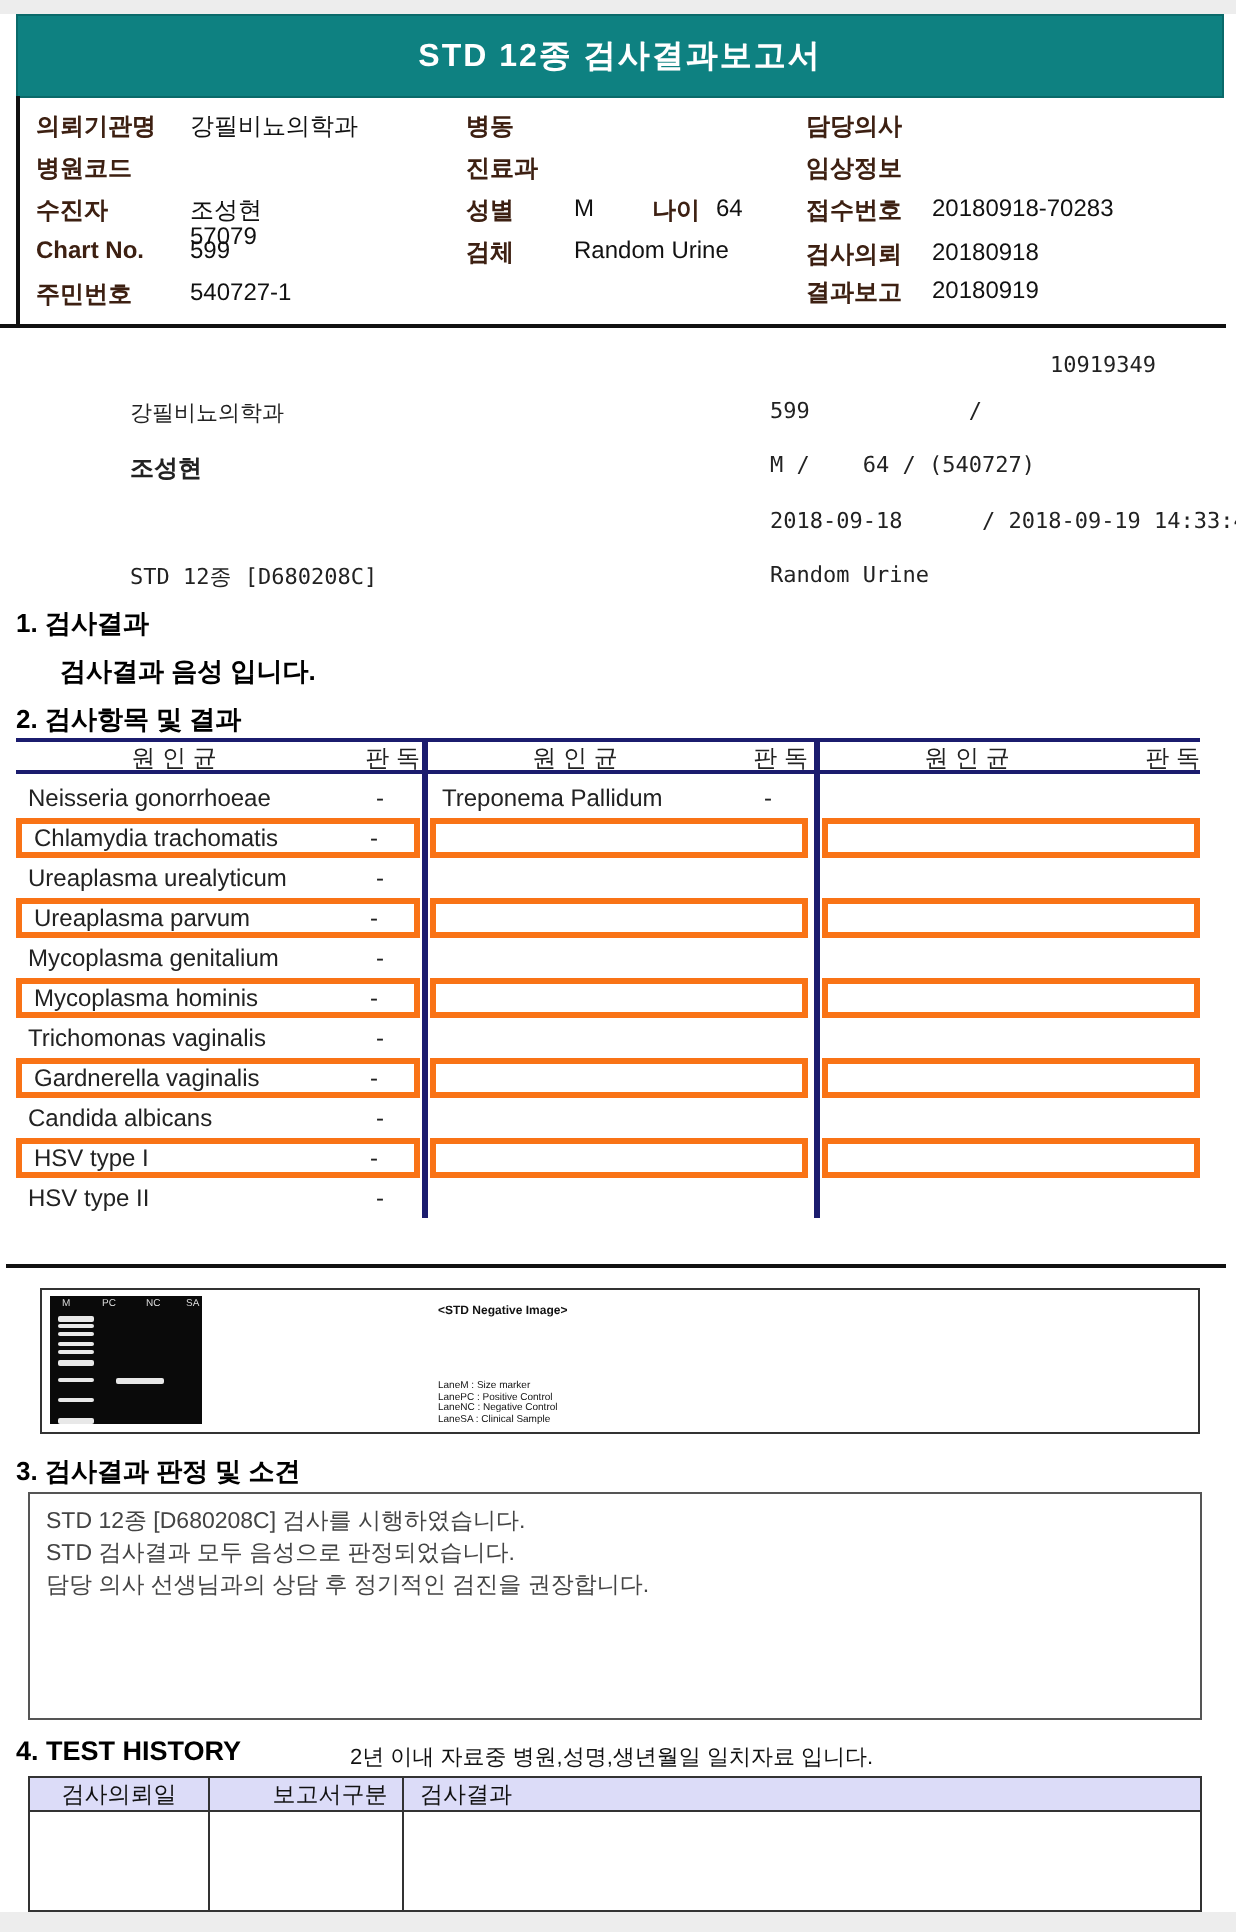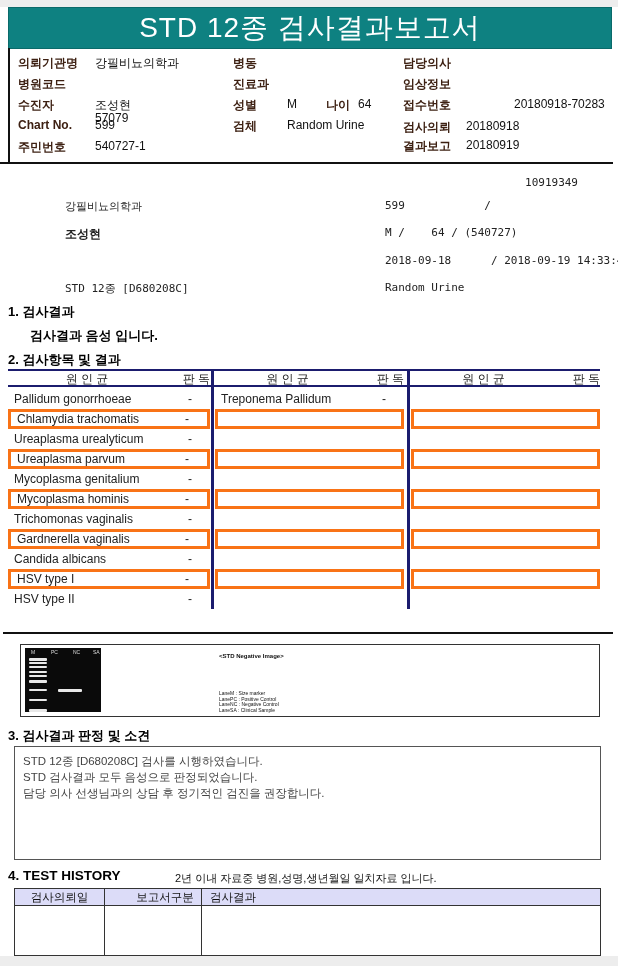--- a/index.html
+++ b/index.html
@@ -3,21 +3,21 @@
 <meta charset="utf-8">
 <style>
   html,body{margin:0;padding:0;}
   body{font-family:"Liberation Sans","DejaVu Sans",sans-serif;background:#fff;}
   #page{position:relative;width:618px;height:966px;background:#fff;overflow:hidden;}
   .abs{position:absolute;}
   .strip{background:#ededed;}
   
   #titlebar{left:8px;top:7px;width:602px;height:40px;background:#0e8181;border:1px solid #0a6a6a;
             display:flex;align-items:center;justify-content:center;}
-  #titlebar .t{color:#fff;font-weight:normal;font-size:28px;letter-spacing:1px;white-space:nowrap;}
+  #titlebar .t{color:#fff;font-weight:bold;font-size:16px;letter-spacing:1px;white-space:nowrap;}
   
   .plabel{position:absolute;font-size:12px;font-weight:bold;color:#3d2012;white-space:nowrap;}
   .pvalue{position:absolute;font-size:12px;color:#111;white-space:nowrap;}
   #info-vline{left:8px;top:48px;width:2px;height:114px;background:#111;}
   #info-hline{left:0px;top:162px;width:613px;height:2px;background:#111;}
   
   .mono{font-family:"DejaVu Sans Mono","Liberation Mono",monospace;}
   .sum{position:absolute;font-size:11px;color:#222;white-space:pre;}
   
   .sect{position:absolute;font-size:13px;font-weight:bold;color:#000;white-space:nowrap;}
@@ -84,21 +84,21 @@
     <span class="plabel" style="left:233px;top:97px;">성별</span>
     <span class="pvalue" style="left:287px;top:97px;">M</span>
     <span class="plabel" style="left:326px;top:97px;">나이</span>
     <span class="pvalue" style="left:358px;top:97px;">64</span>
     <span class="plabel" style="left:233px;top:118px;">검체</span>
     <span class="pvalue" style="left:287px;top:118px;">Random Urine</span>
 
     <span class="plabel" style="left:403px;top:55px;">담당의사</span>
     <span class="plabel" style="left:403px;top:76px;">임상정보</span>
     <span class="plabel" style="left:403px;top:97px;">접수번호</span>
-    <span class="pvalue" style="left:466px;top:97px;margin-left:48px;">20180918-70283</span>
+    <span class="pvalue" style="left:466px;top:97px;">20180918-70283</span>
     <span class="plabel" style="left:403px;top:119px;">검사의뢰</span>
     <span class="pvalue" style="left:466px;top:119px;">20180918</span>
     <span class="plabel" style="left:403px;top:138px;">결과보고</span>
     <span class="pvalue" style="left:466px;top:138px;">20180919</span>
   </div>
 
   <div>
     <span class="sum mono" style="right:40px;top:176px;">10919349</span>
     <span class="sum mono" style="left:65px;top:199px;">강필비뇨의학과</span>
     <span class="sum mono" style="left:385px;top:199px;">599            /</span>
@@ -127,21 +127,21 @@
     <span class="tname">원  인  균</span>
     <span class="tres">판 독</span>
   </div>
   <div class="thead-row" style="left:411px;width:189px;">
     <span class="tname">원  인  균</span>
     <span class="tres">판 독</span>
   </div>
 
   <div class="tgroup" style="left:8px;width:202px;">
       <div class="trow">
-        <span class="tname">Pallidum gonorrhoeae</span>
+        <span class="tname">Neisseria gonorrhoeae</span>
         <span class="tres">-</span>
       </div>
       <div class="trow boxed">
         <span class="tname">Chlamydia trachomatis</span>
         <span class="tres">-</span>
       </div>
       <div class="trow">
         <span class="tname">Ureaplasma urealyticum</span>
         <span class="tres">-</span>
       </div>

